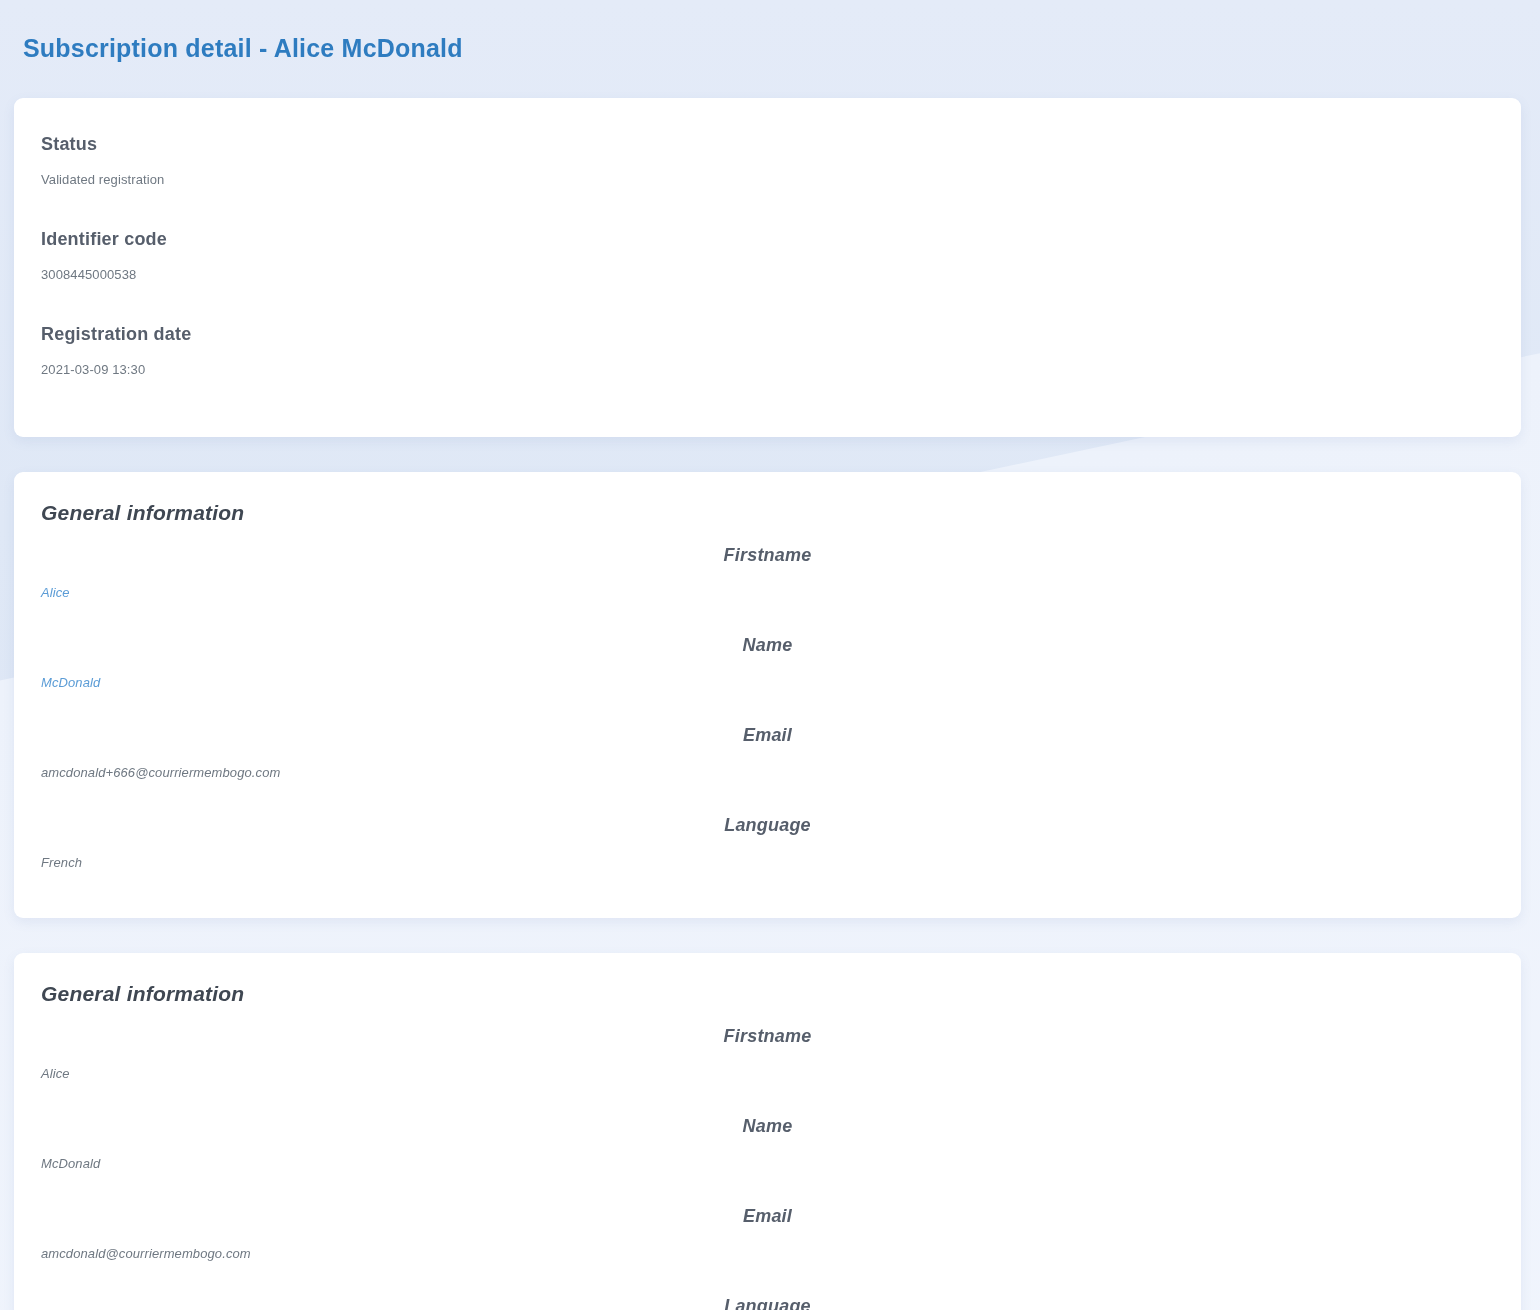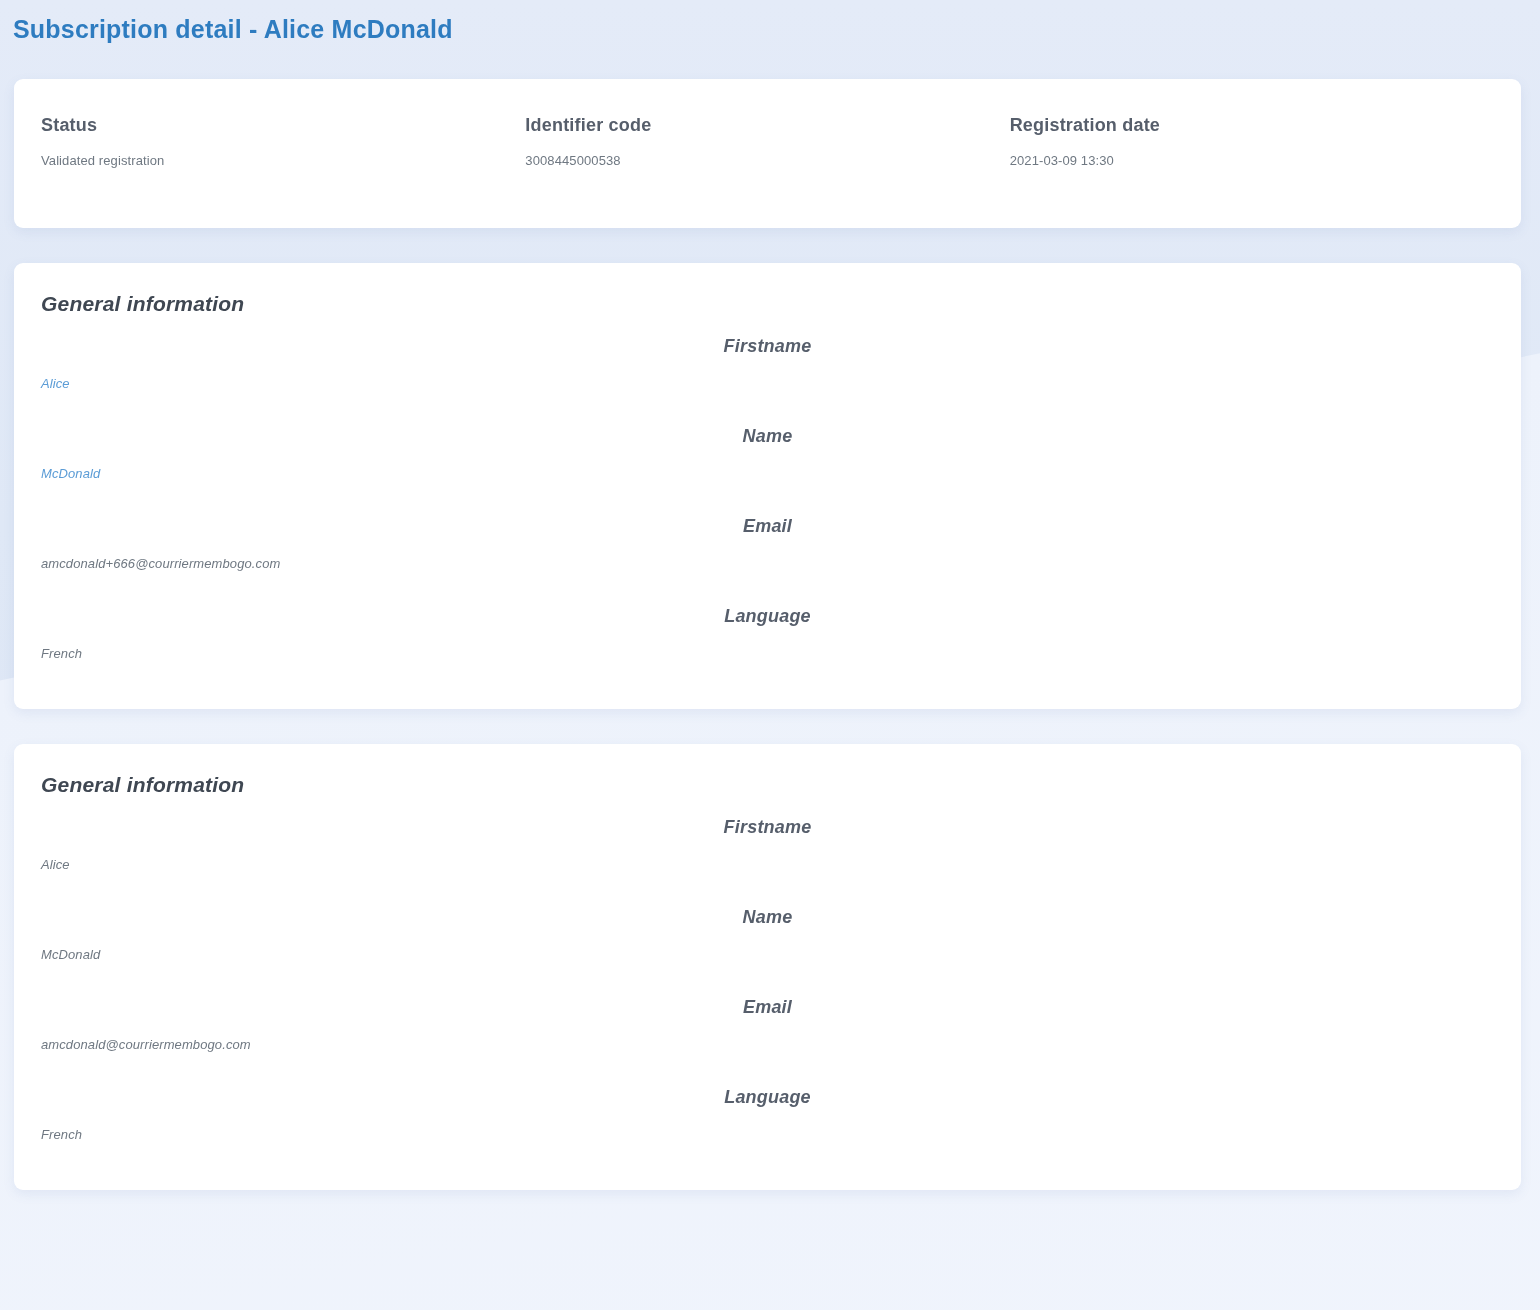--- a/index.html
+++ b/index.html
@@ -25,42 +25,42 @@
     transform-origin: 0 0;
     background: linear-gradient(180deg, #edf2fb 0%, #f1f5fd 60%);
     border-top-left-radius: 60px;
     z-index: 0;
   }
   .page {
     position: relative;
     z-index: 1;
   }
   .page-title {
-    margin: 0 0 0 13px;
-    padding-top: 13px;
+    margin: 0 0 0 23px;
+    padding-top: 32px;
     height: 32px;
     line-height: 32px;
     font-size: 25px;
     font-weight: 700;
     color: #2e7cc0;
     letter-spacing: 0.2px;
   }
   .card {
     background: #ffffff;
     border-radius: 9px;
     margin: 0 19px 0 14px;
     box-shadow: 0 4px 12px rgba(90, 115, 180, 0.10);
   }
   .card-summary {
     margin-top: 34px;
     padding: 36px 27px 58px 27px;
   }
   .summary-grid {
     display: grid;
-    grid-template-columns: 1fr 1fr 1fr;
+    grid-template-columns: 1fr;
     column-gap: 0;
     row-gap: 40px;
   }
   .field-label {
     font-size: 18px;
     line-height: 20px;
     font-weight: 600;
     color: #565e6b;
     margin-bottom: 17px;
     letter-spacing: 0.2px;

